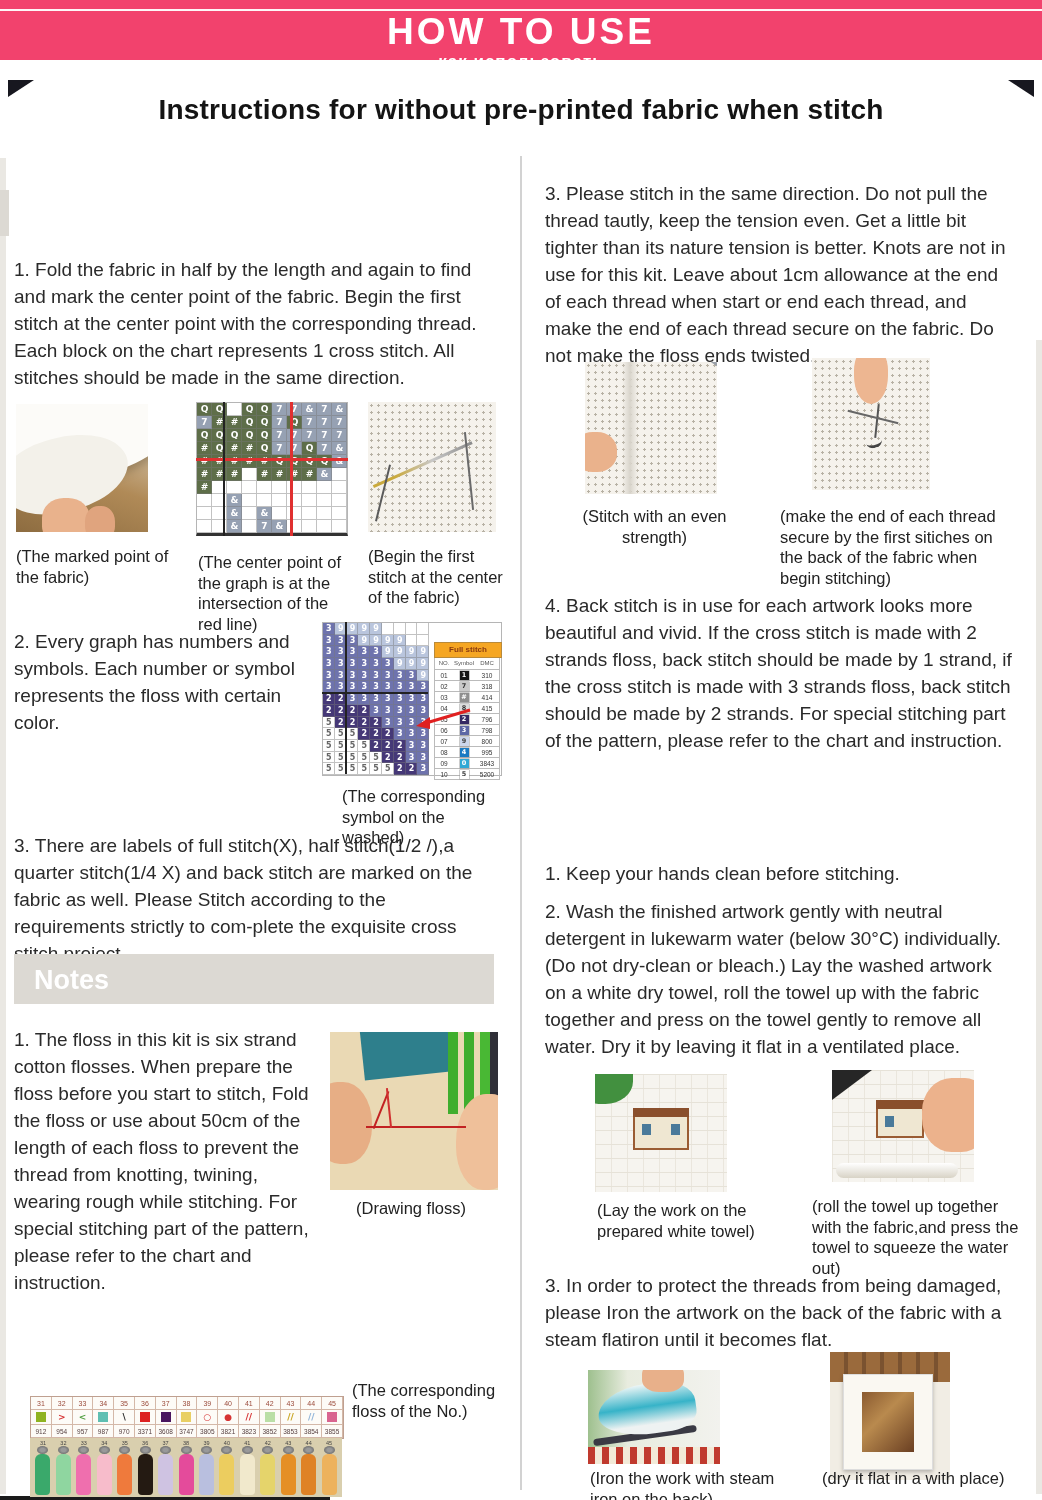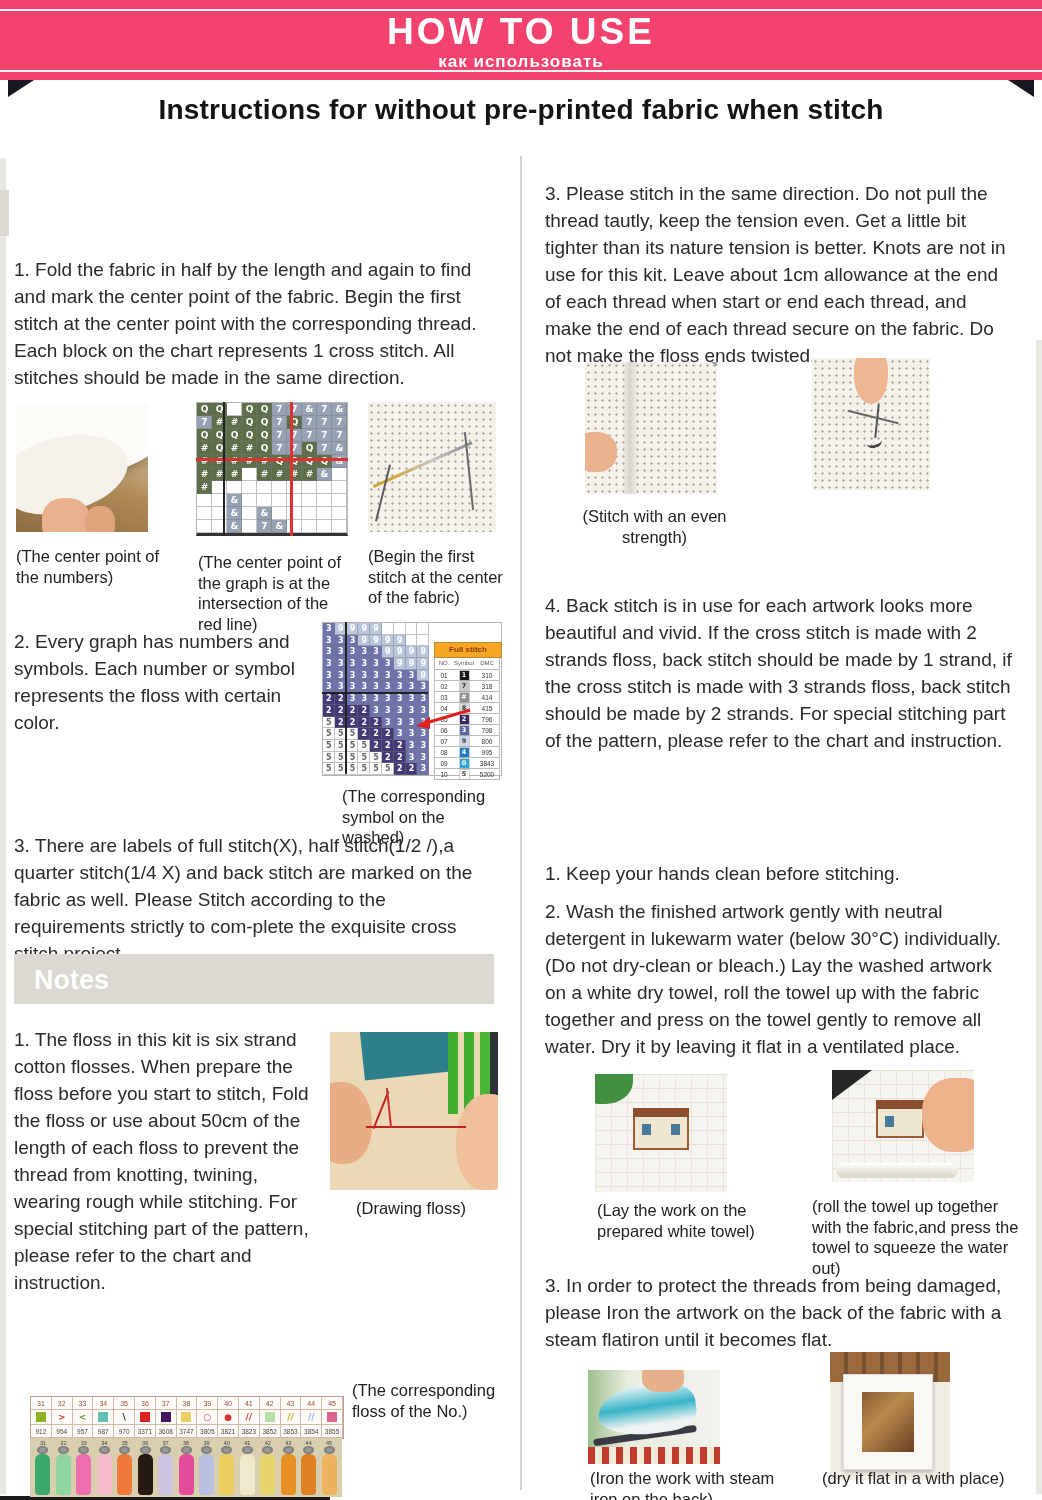--- a/index.html
+++ b/index.html
@@ -1,21 +1,21 @@
 <!DOCTYPE html>
 <html><head>
 <meta charset="utf-8">
 <style>
   html,body{margin:0;padding:0;background:#fff}
   .page{position:relative;width:1042px;height:1500px;background:#fff;overflow:hidden;
         font-family:"Liberation Sans",sans-serif;color:#262626}
   .abs{position:absolute}
 
   
-  .banner{position:absolute;left:0;top:0;width:1042px;height:80px;background:#f2426d}
+  .banner{position:absolute;left:0;top:0;width:1042px;height:60px;background:#f2426d}
   .banner .ln{position:absolute;left:0;right:0;height:2px;background:#ffffff;opacity:.95}
   .banner .ln.top{top:9px}.banner .ln.bot{top:70px}
   .banner-title{position:absolute;left:0;right:0;top:11px;text-align:center;color:#fff;
                 font-size:37px;font-weight:bold;letter-spacing:3px}
   .banner-sub{position:absolute;left:0;right:0;top:52px;text-align:center;color:#fff;
               font-size:17px;font-weight:bold;letter-spacing:1px}
   .fold{position:absolute;width:26px;height:17px;background:#17171f;top:80px}
   .fold-left{left:8px;clip-path:polygon(0 0,100% 0,0 100%)}
   .fold-right{right:8px;clip-path:polygon(0 0,100% 0,100% 100%)}
 
@@ -143,21 +143,21 @@
 
 
   <div class="abs para" style="left:14px;top:256px;width:480px">1. Fold the fabric in half by the length and again to find and mark the center point of the fabric. Begin the first stitch at the center point with the corresponding thread. Each block on the chart represents 1 cross stitch. All stitches should be made in the same direction.</div>
 
   <div class="ph ph-fold" style="left:16px;top:404px;width:132px;height:128px">
     <div class="fold1"></div>
     <div class="fold2"></div>
     <div class="fing1"></div>
     <div class="fing2"></div>
   </div>
-  <div class="abs cap" style="left:16px;top:546px;width:160px">(The center point of the numbers)</div>
+  <div class="abs cap" style="left:16px;top:546px;width:160px">(The marked point of the fabric)</div>
 
   <div class="abs" style="left:196px;top:402px">
     <div id="graph1" class="g1" style="position: relative; display: grid; grid-template-columns: repeat(10, 15px);">
         <div style="width: 15px; height: 13px; background: rgb(94, 110, 73); color: rgb(255, 255, 255); font: bold 9px / 13px &quot;DejaVu Sans&quot;, sans-serif; text-align: center; box-shadow: rgba(120, 120, 120, 0.45) -1px -1px 0px inset;">Q</div>
         <div style="width: 15px; height: 13px; background: rgb(94, 110, 73); color: rgb(255, 255, 255); font: bold 9px / 13px &quot;DejaVu Sans&quot;, sans-serif; text-align: center; box-shadow: rgba(120, 120, 120, 0.45) -1px -1px 0px inset;">Q</div>
         <div style="width: 15px; height: 13px; background: rgb(255, 255, 255); color: transparent; font: bold 9px / 13px &quot;DejaVu Sans&quot;, sans-serif; text-align: center; box-shadow: rgba(120, 120, 120, 0.45) -1px -1px 0px inset;"></div>
         <div style="width: 15px; height: 13px; background: rgb(94, 110, 73); color: rgb(255, 255, 255); font: bold 9px / 13px &quot;DejaVu Sans&quot;, sans-serif; text-align: center; box-shadow: rgba(120, 120, 120, 0.45) -1px -1px 0px inset;">Q</div>
         <div style="width: 15px; height: 13px; background: rgb(94, 110, 73); color: rgb(255, 255, 255); font: bold 9px / 13px &quot;DejaVu Sans&quot;, sans-serif; text-align: center; box-shadow: rgba(120, 120, 120, 0.45) -1px -1px 0px inset;">Q</div>
         <div style="width: 15px; height: 13px; background: rgb(150, 161, 179); color: rgb(255, 255, 255); font: bold 9px / 13px &quot;DejaVu Sans&quot;, sans-serif; text-align: center; box-shadow: rgba(120, 120, 120, 0.45) -1px -1px 0px inset;">7</div>
         <div style="width: 15px; height: 13px; background: rgb(150, 161, 179); color: rgb(255, 255, 255); font: bold 9px / 13px &quot;DejaVu Sans&quot;, sans-serif; text-align: center; box-shadow: rgba(120, 120, 120, 0.45) -1px -1px 0px inset;">7</div>
@@ -719,20 +719,21 @@
     <div class="fing"></div>
   </div>
   <div class="abs cap" style="left:562px;top:506px;width:185px;text-align:center">(Stitch with an even strength)</div>
 
   <div class="ph ph-secure aida" style="left:812px;top:358px;width:118px;height:132px">
     <div class="fing"></div>
     <div class="th"></div>
     <div class="tail"></div>
     <div class="knot"></div>
   </div>
+  <div class="abs cap" style="left:780px;top:506px;width:240px">(make the end of each thread secure by the first sitiches on the back of the fabric when begin stitching)</div>
 
   <div class="abs para" style="left:545px;top:592px;width:470px">4. Back stitch is in use for each artwork looks more beautiful and vivid. If the cross stitch is made with 2 strands floss, back stitch should be made by 1 strand, if the cross stitch is made with 3 strands floss, back stitch should be made by 2 strands. For special stitching part of the pattern, please refer to the chart and instruction.</div>
 
 
   <div class="abs para" style="left:545px;top:860px;width:470px">1. Keep your hands clean before stitching.</div>
   <div class="abs para" style="left:545px;top:898px;width:472px">2. Wash the finished artwork gently with neutral detergent in lukewarm water (below 30°C) individually.(Do not dry-clean or bleach.) Lay the washed artwork on a white dry towel, roll the towel up with the fabric together and press on the towel gently to remove all water. Dry it by leaving it flat in a ventilated place.</div>
 
   <div class="ph ph-lay towel" style="left:595px;top:1074px;width:132px;height:118px">
     <div class="leaf"></div>
     <div class="art" style="left:38px;top:34px;width:52px;height:38px">

